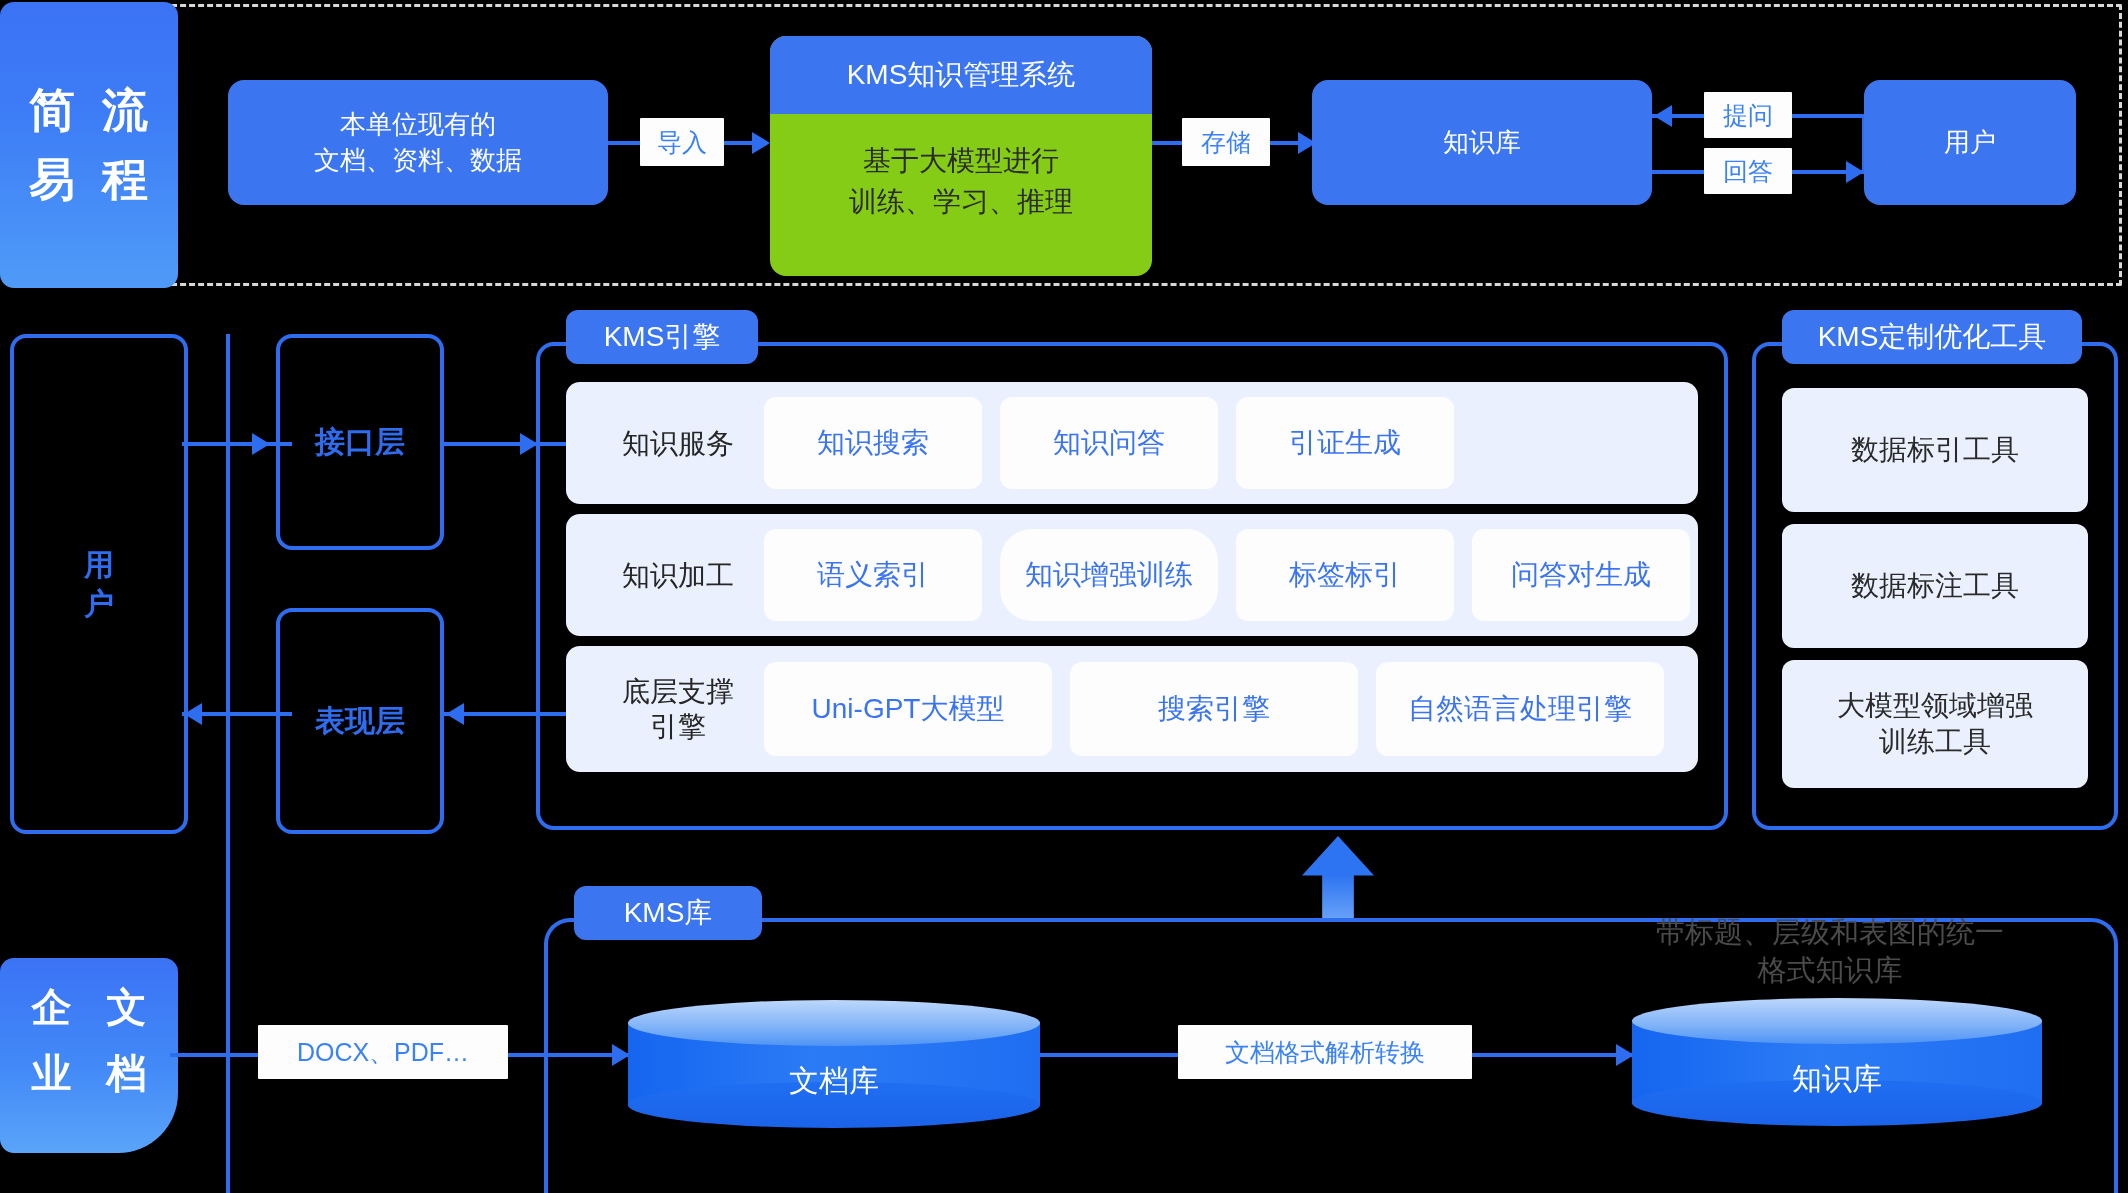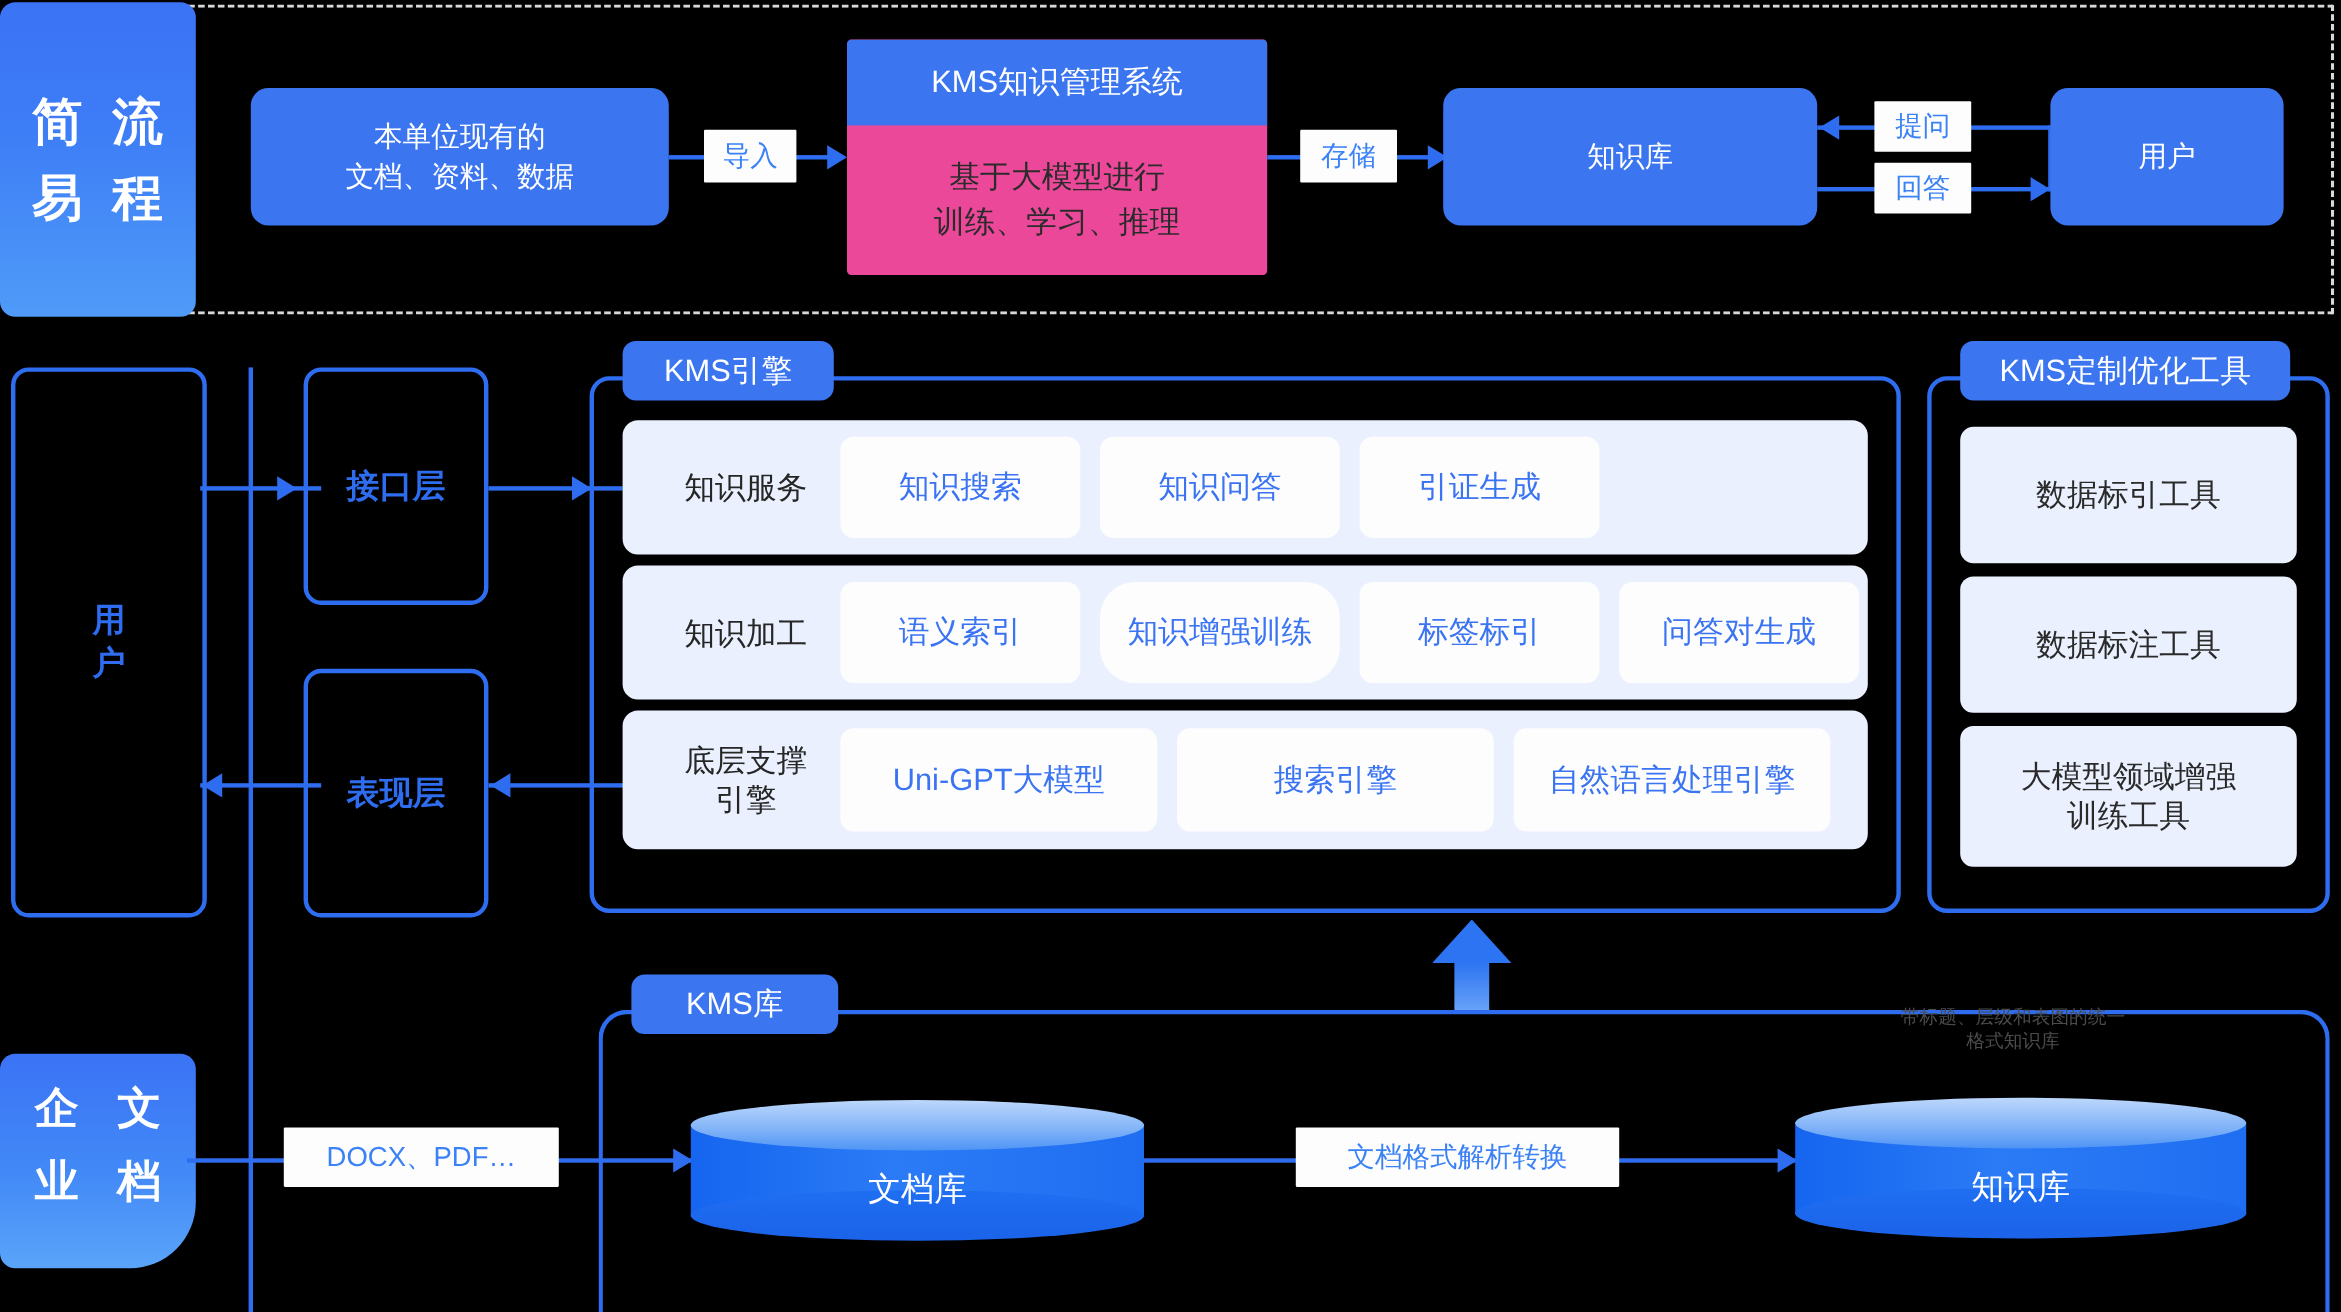--- a/index.html
+++ b/index.html
@@ -66,21 +66,21 @@
   .cyl .bot{position:absolute;left:0;right:0;bottom:0;height:46px;border-radius:50%;
       background:linear-gradient(180deg,#1f6ef2 0%,#1b63e8 100%);}
   .cyl .lbl{position:absolute;left:0;right:0;bottom:26px;text-align:center;
       color:#fff;font-size:30px;z-index:3;}
 
   
   #up-arrow{left:1302px;top:836px;width:72px;height:86px;
      background:linear-gradient(0deg,#6ba4f8 0%,#2d74f2 55%,#2d74f2 100%);
      clip-path:polygon(50% 0%,100% 46%,72% 46%,72% 100%,28% 100%,28% 46%,0% 46%);}
 
-  .note{color:#4b4b4b;font-size:17px;line-height:1.3;text-align:center;}
+  .note{color:#4b4b4b;font-size:29px;line-height:1.3;text-align:center;}
 </style>
 </head>
 <body>
 
 <div class="abs" id="flow-dashed"></div>
 
 <div class="abs banner" id="flow-banner">
   <span>简</span>
   <span>流</span>
   <span>易</span>
@@ -89,21 +89,21 @@
 
 <div class="abs pill ctr" style="left:228px;top:80px;width:380px;height:125px;flex-direction:column;line-height:1.35;">
   <span>本单位现有的</span>
   <span>文档、资料、数据</span>
 </div>
 
 <div class="abs hline" style="left:608px;top:141px;width:150px;"></div>
 <div class="abs arrow-r" style="left:752px;top:132px;"></div>
 <div class="abs chip ctr" style="left:640px;top:118px;width:84px;height:48px;">导入</div>
 
-<div class="abs" style="left:770px;top:36px;width:382px;height:214px;background:#ec4899;border-radius:4px;overflow:hidden;">
+<div class="abs" style="left:770px;top:36px;width:382px;height:240px;background:#84cc16;border-radius:16px;overflow:hidden;">
   <div class="ctr" style="height:78px;background:#3b76f0;color:#fff;font-size:28px;">KMS知识管理系统</div>
   <div class="ctr" style="height:136px;flex-direction:column;color:#2b2b2b;font-size:28px;line-height:1.45;">
     <span>基于大模型进行</span>
     <span>训练、学习、推理</span>
   </div>
 </div>
 
 <div class="abs hline" style="left:1152px;top:141px;width:160px;"></div>
 <div class="abs arrow-r" style="left:1298px;top:132px;"></div>
 <div class="abs chip ctr" style="left:1182px;top:118px;width:88px;height:48px;">存储</div>

